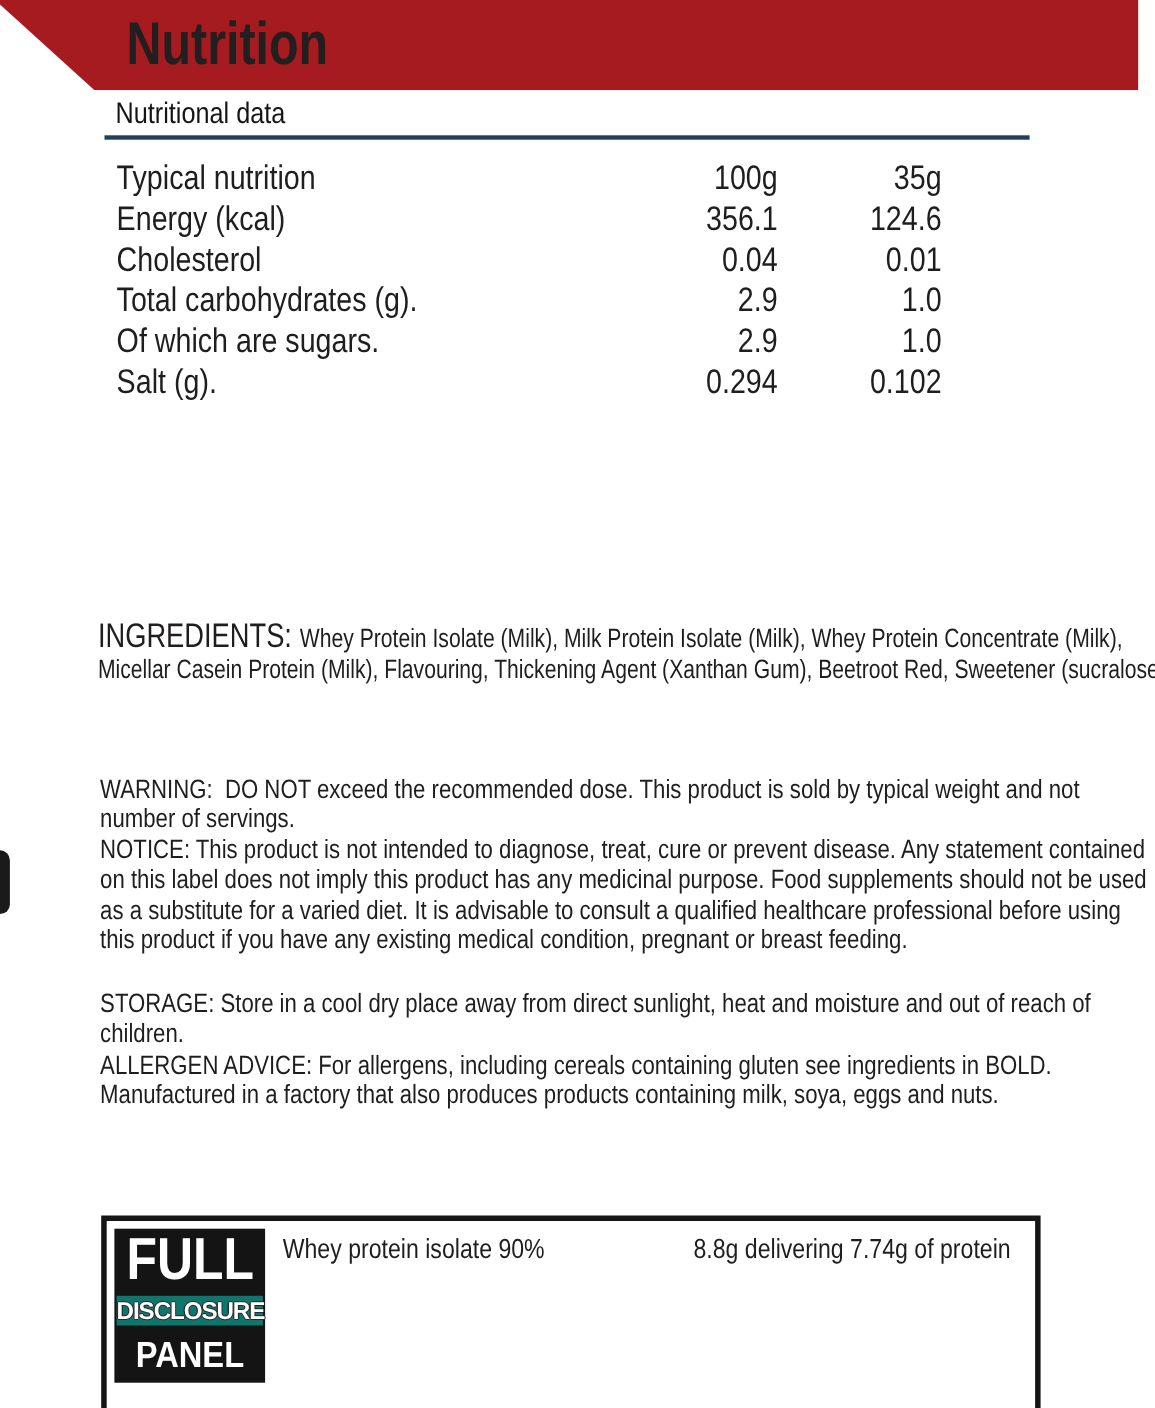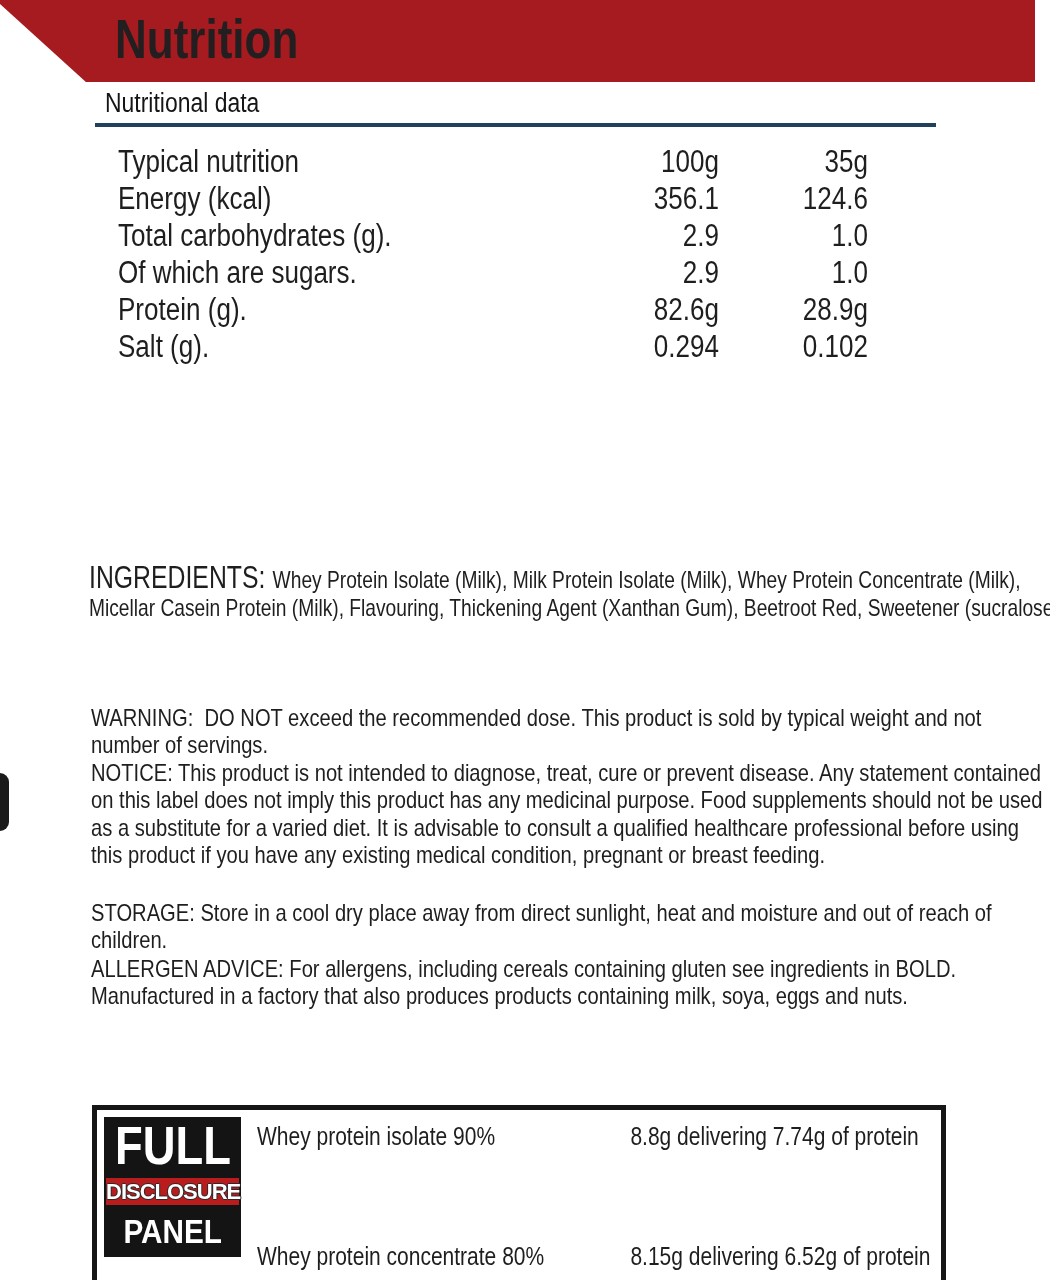--- a/index.html
+++ b/index.html
@@ -30,21 +30,21 @@
 
   
   .section-title{
     position:absolute;left:105px;top:89px;
     font-size:27px;color:#161415;line-height:1.1;
     transform:scaleX(0.85);transform-origin:0 0;white-space:nowrap;
   }
   .rule{position:absolute;left:95px;top:123px;width:841px;height:4px;background:#20405c;}
 
   
-  .nutrition-table{position:absolute;left:118px;top:143px;width:750px;}
+  .nutrition-table{position:absolute;left:106px;top:143px;width:750px;}
   .t-row{display:flex;height:37px;line-height:37px;font-size:31px;}
   .t-label{flex:1;text-align:left;}
   .t-c1{width:160px;text-align:right;}
   .t-c2{width:149px;text-align:right;}
 
   
   .ingredients{
     position:absolute;left:89px;top:564px;width:1260px;
     font-size:24px;line-height:28px;white-space:pre-wrap;
     transform:scaleX(0.8);transform-origin:0 0;
@@ -73,21 +73,21 @@
   .badge{
     width:137px;height:140px;background:#141414;flex:0 0 auto;
     display:flex;flex-direction:column;align-items:center;justify-content:space-between;
     padding:5px 0 8px;box-sizing:border-box;
   }
   .badge-full{
     color:#fff;font-weight:bold;font-size:54px;line-height:46px;
     transform:scaleX(0.84);transform-origin:50% 50%;white-space:nowrap;
   }
   .badge-disclosure{
-    align-self:stretch;background:#b91c1c;color:#fff;font-weight:bold;font-size:22px;
+    align-self:stretch;background:#0f766e;color:#fff;font-weight:bold;font-size:22px;
     height:27px;line-height:27px;text-align:center;margin:0 2px;
     text-shadow:-1px 0 #2a2a2a,1px 0 #2a2a2a,0 -1px #2a2a2a,0 1px #2a2a2a;
     letter-spacing:-1px;white-space:nowrap;
   }
   .badge-panel{
     color:#fff;font-weight:bold;font-size:33px;line-height:34px;
     transform:scaleX(0.9);transform-origin:50% 50%;white-space:nowrap;
   }
   .p-rows{flex:1;display:flex;flex-direction:column;justify-content:space-between;padding:4px 0 6px;}
   .p-row{display:flex;align-items:center;height:30px;font-size:25px;}
@@ -116,39 +116,39 @@
 
 
       <div class="t-row">
         <div class="t-label cnd-l">Energy (kcal)</div>
         <div class="t-c1 cnd-r">356.1</div>
         <div class="t-c2 cnd-r">124.6</div>
       </div>
 
 
 
+      <div class="t-row">
+        <div class="t-label cnd-l">Cholesterol</div>
+        <div class="t-c1 cnd-r">0.04</div>
+        <div class="t-c2 cnd-r">0.01</div>
+      </div>
 
       <div class="t-row">
         <div class="t-label cnd-l">Total carbohydrates (g).</div>
         <div class="t-c1 cnd-r">2.9</div>
         <div class="t-c2 cnd-r">1.0</div>
       </div>
 
       <div class="t-row">
         <div class="t-label cnd-l">Of which are sugars.</div>
         <div class="t-c1 cnd-r">2.9</div>
         <div class="t-c2 cnd-r">1.0</div>
       </div>
 
 
-      <div class="t-row">
-        <div class="t-label cnd-l">Protein (g).</div>
-        <div class="t-c1 cnd-r">82.6g</div>
-        <div class="t-c2 cnd-r">28.9g</div>
-      </div>
 
       <div class="t-row">
         <div class="t-label cnd-l">Salt (g).</div>
         <div class="t-c1 cnd-r">0.294</div>
         <div class="t-c2 cnd-r">0.102</div>
       </div>
     </div>
 
   <div class="ingredients"><span class="ing-label">INGREDIENTS:</span><span>Whey Protein Isolate (Milk), Milk Protein Isolate (Milk), Whey Protein Concentrate (Milk),
 Micellar Casein Protein (Milk), Flavouring, Thickening Agent (Xanthan Gum), Beetroot Red, Sweetener (sucralose)</span></div>
@@ -175,20 +175,16 @@
     </div>
     <div class="p-rows">
 
         <div class="p-row">
           <div class="p-name cnd-l">Whey protein isolate 90%</div>
           <div class="p-val cnd-c">8.8g delivering 7.74g of protein</div>
         </div>
 
 
 
-        <div class="p-row">
-          <div class="p-name cnd-l">Whey protein concentrate 80%</div>
-          <div class="p-val cnd-c">8.15g delivering 6.52g of protein</div>
-        </div>
       </div>
   </div>
 
 </div>
 
 </body></html>

